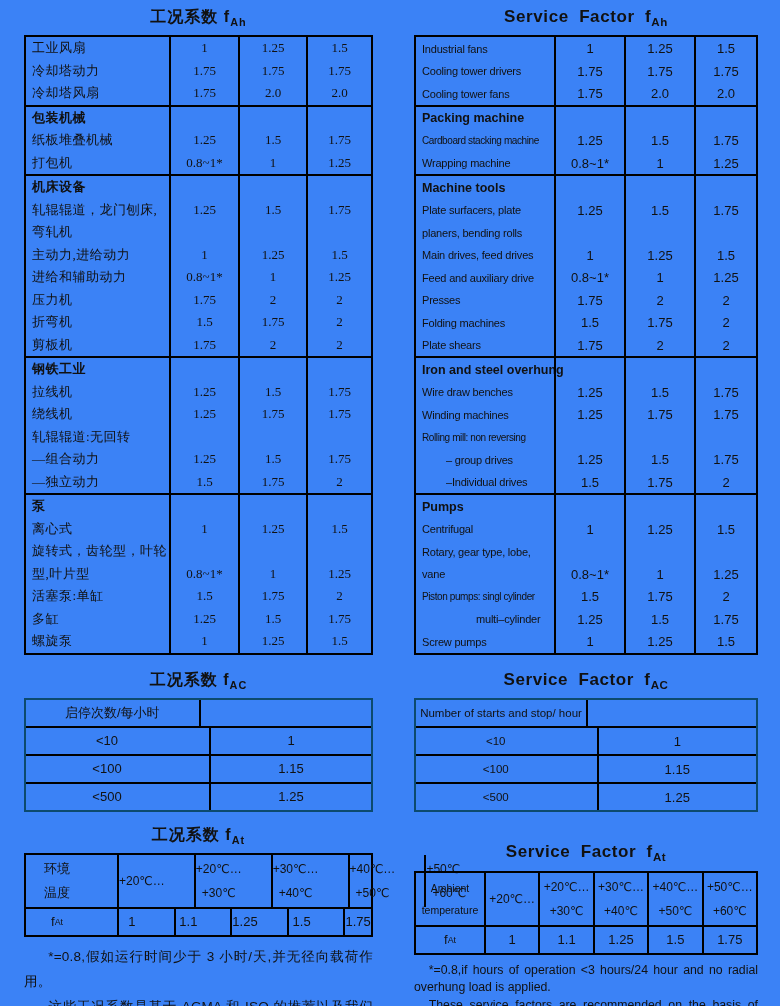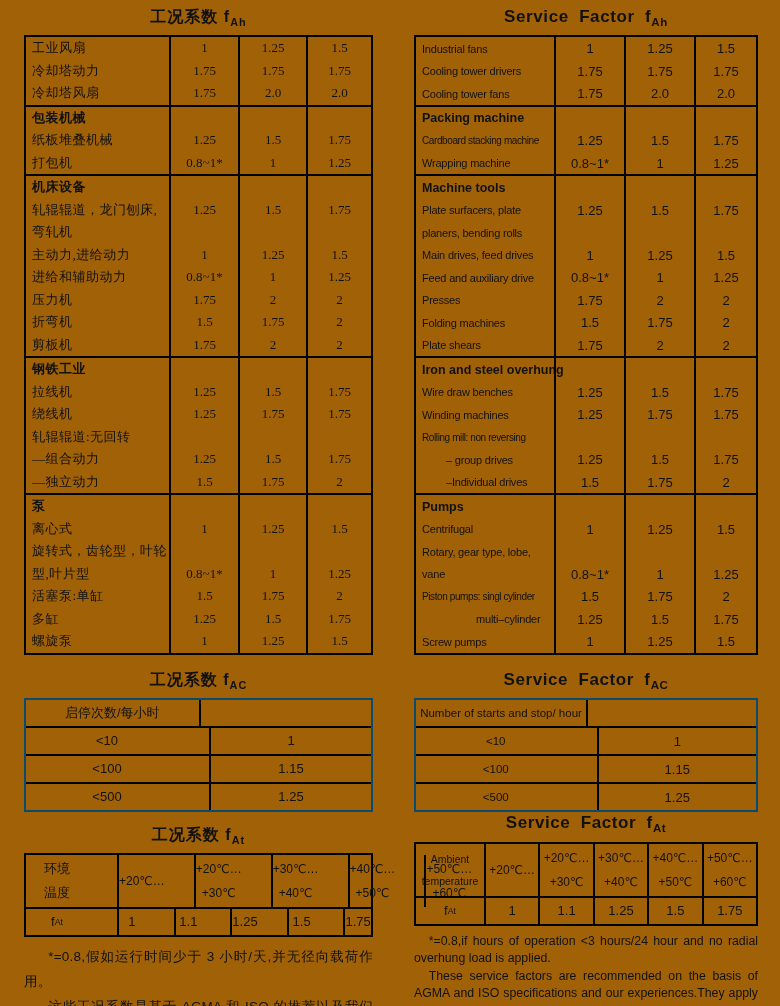--- a/index.html
+++ b/index.html
@@ -1,21 +1,21 @@
 <!DOCTYPE html>
 <html><head>
 <meta charset="utf-8">
 <style>
   html,body{margin:0;padding:0;background:#ffffff;}
   body{
     width:780px;height:1006px;overflow:hidden;color:#111;
     font-family:"Liberation Sans","DejaVu Sans",sans-serif;
     -webkit-font-smoothing:antialiased;
   }
-  .page{position:relative;width:780px;height:1006px;background:#a16207;}
+  .page{position:relative;width:780px;height:1006px;background:#3b82f6;}
   .cols{display:flex;padding:4px 0 0 24px;}
   .col{display:block;}
   .col.cn{width:349px;margin-right:41px;}
   .col.en{width:344px;}
 
   .tbl-title{text-align:center;font-weight:bold;font-size:16px;margin:3px 0 7px;letter-spacing:1px;}
   .en .tbl-title{font-size:17px;letter-spacing:.6px;word-spacing:5px;}
   sub{font-size:68%;font-weight:inherit;}
 
   
@@ -486,21 +486,21 @@
         <div class="ac-row">
           <div class="ac-cell">&lt;100</div>
           <div class="ac-cell vline v2">1.15</div>
         </div>
         <div class="ac-row">
           <div class="ac-cell">&lt;500</div>
           <div class="ac-cell vline v2">1.25</div>
         </div>
       </div>
 
-      <div class="tbl-title" style="margin-top:1px;"><span>Service Factor f</span><sub>At</sub></div>
+      <div class="tbl-title" style="margin-top:30px;"><span>Service Factor f</span><sub>At</sub></div>
       <div class="at-table">
         <div class="at-head">
           <div class="at-cell corner">
             <div>Ambient</div>
             <div>temperature</div>
           </div>
           <div class="at-cell vline">
               <div>+20℃…</div>
               <div></div>
             </div>

